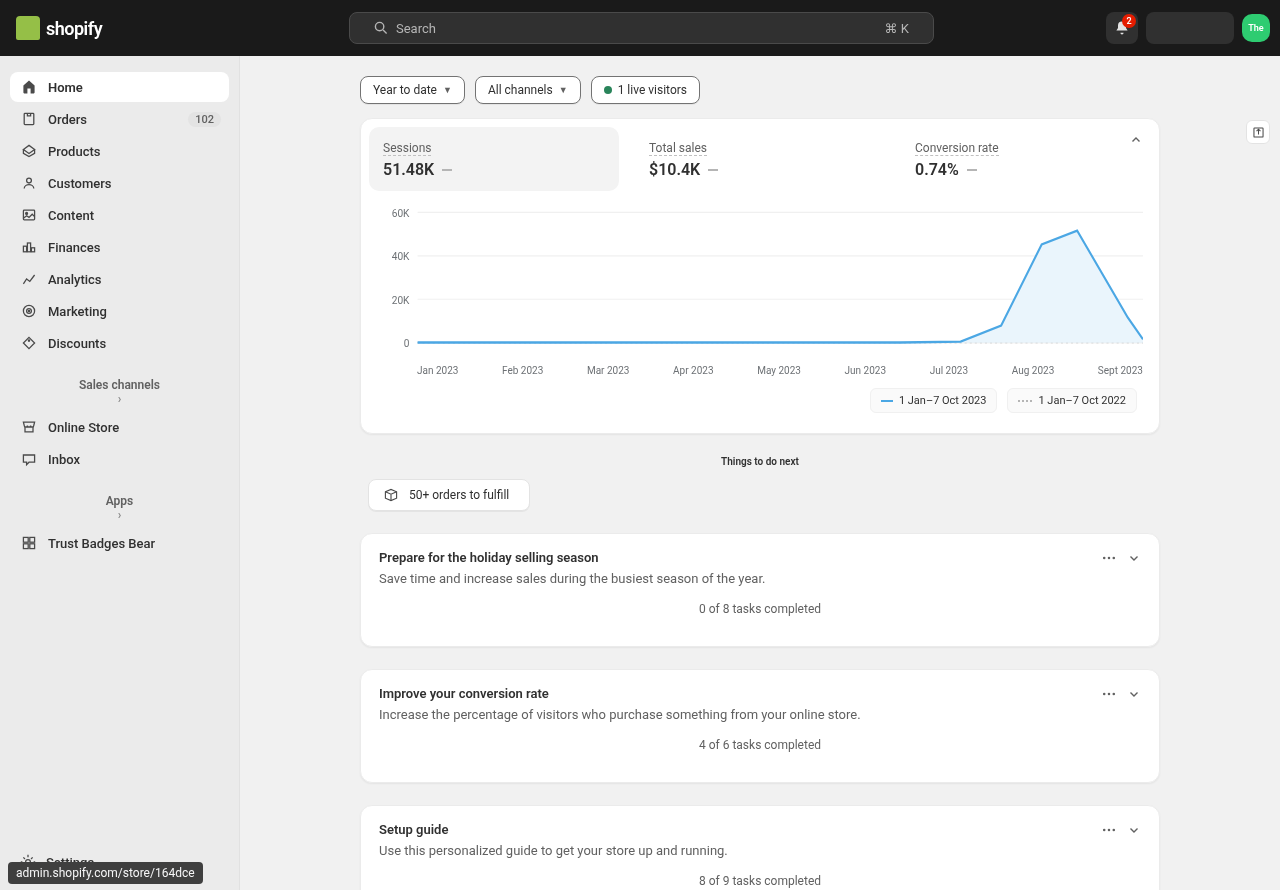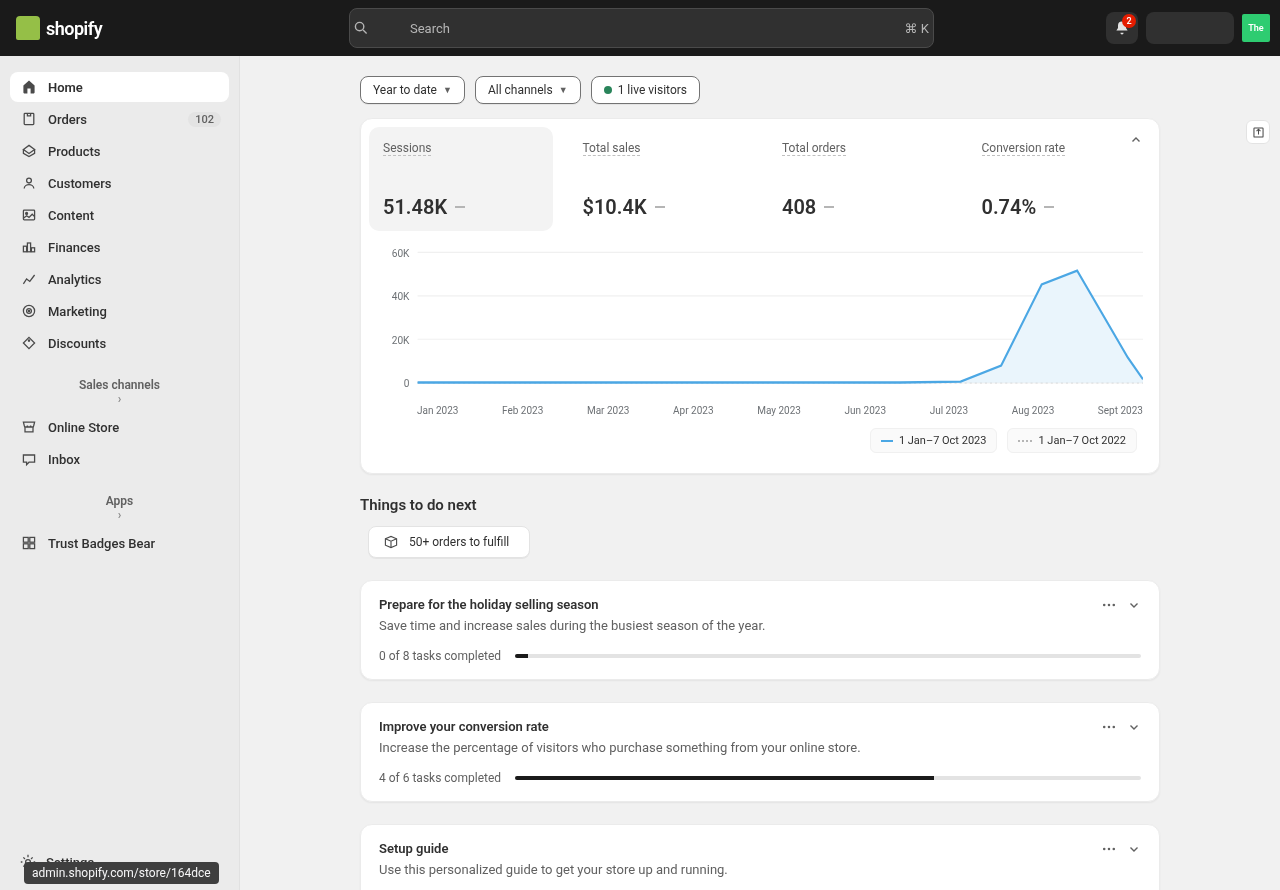--- a/index.html
+++ b/index.html
@@ -3,29 +3,29 @@
 <meta charset="utf-8">
 <style>
 * { margin: 0; padding: 0; box-sizing: border-box; }
 body { font-family: -apple-system, BlinkMacSystemFont, "Segoe UI", Roboto, sans-serif; background: #f1f1f1; width: 1280px; height: 890px; overflow: hidden; color: #303030; }
 
 
 .topbar { height: 56px; background: #1a1a1a; display: flex; align-items: center; padding: 0; position: relative; }
 .logo-wrap { display: flex; align-items: center; padding-left: 16px; gap: 6px; }
 .logo-bag { width: 24px; height: 24px; background: #95bf47; border-radius: 4px 4px 2px 2px; position: relative; }
 .logo-text { color: #fff; font-weight: 600; font-size: 18px; letter-spacing: -0.5px; }
-.search-bar { position: absolute; left: 349px; width: 585px; height: 40px; background: #303030; border: 1px solid #4a4a4a; border-radius: 8px; display: flex; align-items: center; padding: 0 4px; gap: 34px; }
+.search-bar { position: absolute; left: 349px; width: 585px; height: 32px; background: #303030; border: 1px solid #4a4a4a; border-radius: 8px; display: flex; align-items: center; padding: 0 24px; }
 .search-bar .sicon { color: #8a8a8a; margin-right: 8px; }
 .search-bar .splaceholder { color: #b5b5b5; font-size: 13px; flex: 1; }
 .search-bar .skb { color: #b5b5b5; font-size: 13px; }
 .topbar-right { position: absolute; right: 10px; display: flex; align-items: center; gap: 8px; }
 .notif { width: 32px; height: 32px; background: #303030; border-radius: 8px; display: flex; align-items: center; justify-content: center; position: relative; }
 .notif-badge { position: absolute; top: 2px; right: 2px; background: #e51c00; color: #fff; font-size: 9px; font-weight: 600; width: 14px; height: 14px; border-radius: 7px; display: flex; align-items: center; justify-content: center; }
 .store-menu { width: 88px; height: 32px; background: #303030; border-radius: 8px; }
-.avatar { width: 28px; height: 28px; background: #2ecc71; border-radius: 2px; display: flex; align-items: center; justify-content: center; color: #fff; font-size: 9px; font-weight: 600; }
+.avatar { width: 28px; height: 28px; background: #2ecc71; border-radius: 10px; display: flex; align-items: center; justify-content: center; color: #fff; font-size: 9px; font-weight: 600; }
 
 
 .sidebar { position: absolute; top: 56px; left: 0; width: 240px; height: calc(100% - 56px); background: #ebebeb; border-right: 1px solid #e1e1e1; padding: 16px 10px; }
 .nav-item { display: flex; align-items: center; padding: 6px 10px; border-radius: 8px; font-size: 13px; font-weight: 500; color: #303030; margin-bottom: 2px; gap: 10px; position: relative; }
 .nav-item.active { background: #fff; font-weight: 600; }
 .nav-item .nicon { width: 18px; height: 18px; display: flex; align-items: center; justify-content: center; }
 .nav-item .badge { position: absolute; right: 8px; background: #e3e3e3; border-radius: 8px; padding: 1px 7px; font-size: 11px; font-weight: 500; color: #616161; }
 .nav-section { font-size: 12px; font-weight: 600; color: #616161; padding: 18px 10px 6px; display: flex; justify-content: space-between; align-items: center; flex-direction: column; }
 .nav-section .chev { color: #8a8a8a; }
 .settings-item { position: absolute; bottom: 14px; left: 10px; right: 10px; display: flex; align-items: center; padding: 6px 10px; gap: 10px; font-size: 13px; font-weight: 500; }
@@ -39,53 +39,53 @@
 .tbtn.live { background: #fff; }
 .live-dot { width: 8px; height: 8px; border-radius: 4px; background: #29845a; }
 .tbtn .dchev { font-size: 9px; color: #616161; }
 
 
 .card { background: #fff; border-radius: 12px; box-shadow: 0 1px 2px rgba(0,0,0,0.06); border: 1px solid #ebebeb; margin-bottom: 22px; }
 .metrics-row { display: flex; padding: 8px 8px 0; position: relative; }
 .metric { flex: 1; padding: 10px 14px 12px; border-radius: 10px; }
 .metric.active { background: #f3f3f3; }
 .metric-label { font-size: 12px; color: #616161; margin-bottom: 4px; border-bottom: 1px dashed #c0c0c0; display: inline-block; }
-.metric-value { font-size: 20px; font-weight: 600; display: flex; align-items: center; gap: 8px; margin-top: 35px; }
+.metric-value { font-size: 16px; font-weight: 600; display: flex; align-items: center; gap: 8px; }
 .metric-dash { width: 10px; height: 2px; background: #b5b5b5; display: inline-block; }
 .collapse-icon { position: absolute; right: 16px; top: 14px; color: #616161; }
 .export-icon { position: absolute; right: 10px; top: 64px; width: 24px; height: 24px; border: 1px solid #e3e3e3; border-radius: 6px; display: flex; align-items: center; justify-content: center; font-size: 14px; background: #fff; z-index: 2; }
 
 .chart-area { padding: 10px 16px 16px 12px; position: relative; }
 .chart-svg { width: 100%; height: 160px; display: block; }
 .chart-xlabels { display: flex; justify-content: space-between; padding: 4px 0 0 44px; font-size: 10px; color: #6d7175; }
 .chart-legend { display: flex; justify-content: flex-end; gap: 10px; padding: 12px 6px 4px; }
 .legend-item { display: flex; align-items: center; gap: 6px; font-size: 11px; color: #303030; background: #fafafa; padding: 5px 10px; border-radius: 6px; border: 1px solid #f0f0f0; }
 .legend-swatch { width: 12px; height: 2px; }
 .legend-swatch.dashed { border-top: 2px dotted #b5b5b5; width: 14px; height: 0; }
 
 
-.section-h { font-size: 15px; font-weight: 600; margin: 0 0 12px; }
+.section-h { font-size: 10px; font-weight: 600; margin: 0 0 12px; text-align: center; }
 
 
 .fulfill-btn { height: 32px; background: #fff; border: 1px solid #e3e3e3; box-shadow: 0 1px 0 rgba(0,0,0,0.05); border-radius: 8px; padding: 0 20px 0 14px; display: inline-flex; align-items: center; gap: 10px; font-size: 12px; margin-bottom: 22px; margin-left: 8px; }
 
 
 .guide-card { padding: 16px 18px; }
 .guide-head { display: flex; align-items: flex-start; }
 .guide-titles { flex: 1; }
 .guide-title { font-size: 13px; font-weight: 600; margin-bottom: 6px; }
 .guide-sub { font-size: 13px; color: #616161; }
 .guide-actions { display: flex; gap: 10px; color: #616161; align-items: center; }
-.guide-progress-row { display: flex; align-items: center; gap: 14px; margin-top: 16px; }
+.guide-progress-row { display: flex; align-items: center; gap: 14px; margin-top: 16px; flex-direction: column; }
 .guide-progress-label { font-size: 12px; color: #616161; white-space: nowrap; }
 .progress-track { flex: 1; height: 4px; background: #e3e3e3; border-radius: 2px; overflow: hidden; }
 .progress-fill { height: 100%; background: #1a1a1a; }
 
 
-.status-url { position: absolute; bottom: 6px; left: 24px; background: #3f3f3f; color: #f6f6f7; font-size: 12px; padding: 4px 8px; border-radius: 4px; z-index: 10; }
+.status-url { position: absolute; bottom: 6px; left: 8px; background: #3f3f3f; color: #f6f6f7; font-size: 12px; padding: 4px 8px; border-radius: 4px; z-index: 10; }
 
 
 svg { display: block; }
 </style>
 </head>
 <body>
 
 <div class="topbar">
   <div class="logo-wrap">
     <div class="logo-bag"></div>
@@ -266,21 +266,20 @@
       <span class="live-dot"></span>
       <span>1 live visitors</span>
     </div>
   </div>
 
   <div class="card">
     <div class="metrics-row">
       <div id="metrics-container" style="display:flex;flex:1;gap:16px">
             <div class="metric active"><div class="metric-label">Sessions</div><div class="metric-value">51.48K <span class="metric-dash"></span></div></div>
             <div class="metric"><div class="metric-label">Total sales</div><div class="metric-value">$10.4K <span class="metric-dash"></span></div></div>
-            <div class="metric"><div class="metric-label">Total orders</div><div class="metric-value">408 <span class="metric-dash"></span></div></div>
             <div class="metric"><div class="metric-label">Conversion rate</div><div class="metric-value">0.74% <span class="metric-dash"></span></div></div>
           </div>
       <span class="collapse-icon">
         <svg width="14" height="14" viewBox="0 0 20 20" fill="none" stroke="#616161" stroke-width="2">
               <path d="M5 12l5-5 5 5"></path>
             </svg>
       </span>
     </div>
     <span class="export-icon">
       <svg width="13" height="13" viewBox="0 0 20 20" fill="none" stroke="#4a4a4a" stroke-width="1.6">

